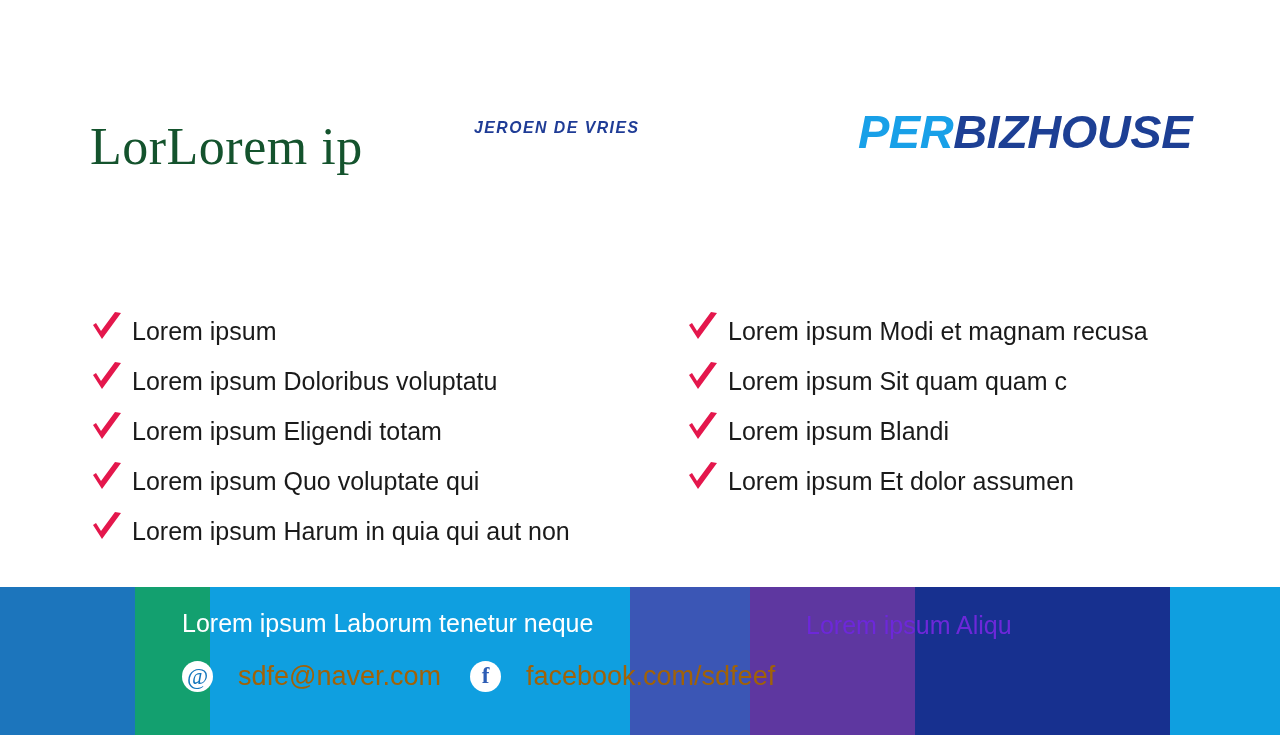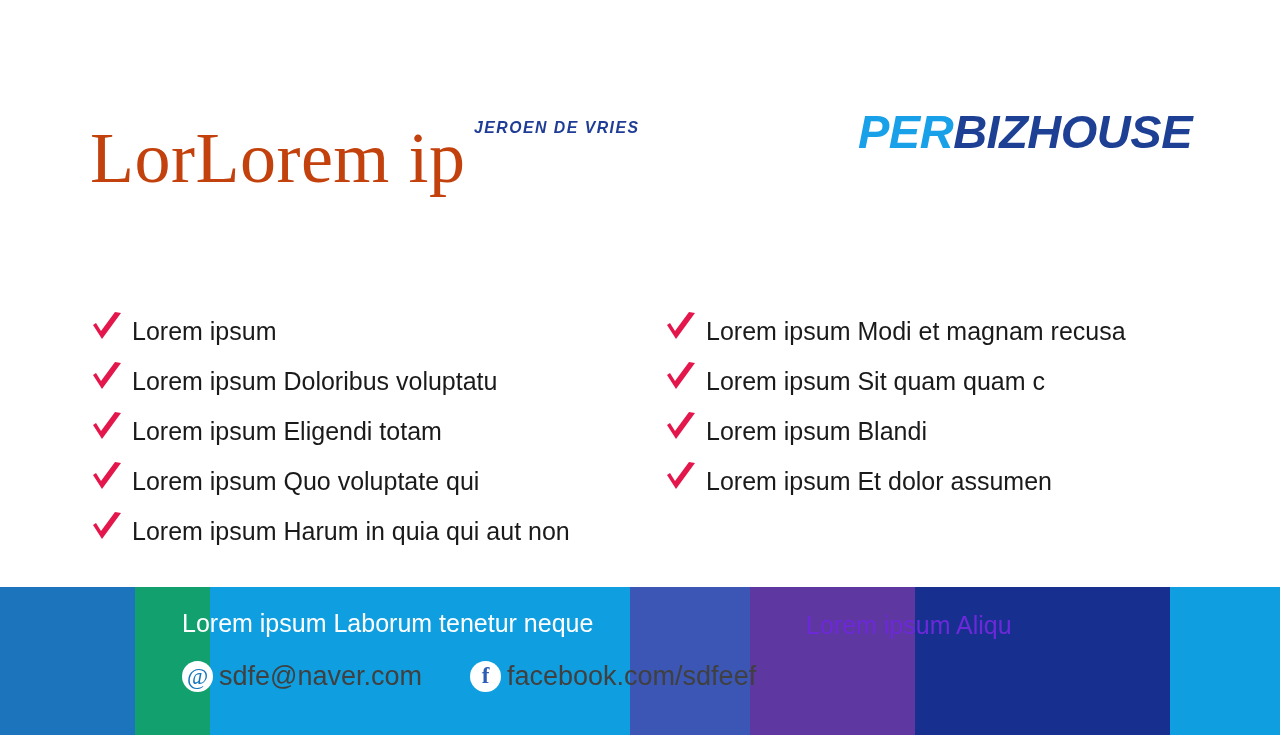--- a/index.html
+++ b/index.html
@@ -24,22 +24,22 @@
     background: #ffffff;
     overflow: hidden;
   }
 
   
   .title {
     position: absolute;
     left: 90px;
     top: 117px;
     font-family: "Liberation Serif", serif;
-    font-size: 72px;
-    color: #c2410c;
+    font-size: 52px;
+    color: #14532d;
     letter-spacing: 0.5px;
     white-space: nowrap;
   }
 
   .author {
     position: absolute;
     left: 474px;
     top: 118px;
     font-family: "Liberation Sans", sans-serif;
     font-size: 17px;
@@ -65,21 +65,21 @@
   }
   .brand .b1 { color: #18a0e8; }
   .brand .b2 { color: #1d3f94; }
 
   
   .col {
     position: absolute;
     top: 296px;
   }
   .col-left  { left: 90px;  width: 560px; }
-  .col-right { left: 664px; width: 560px; }
+  .col-right { left: 686px; width: 560px; }
 
   .bullet {
     position: relative;
     height: 50px;
     display: flex;
     align-items: flex-end;
   }
   .check {
     width: 34px;
     height: 34px;
@@ -144,22 +144,22 @@
   .footer-contact2 {
     position: absolute;
     top: 74px;
     left: 470px;
     display: flex;
     align-items: center;
     white-space: nowrap;
   }
   .contact-text {
     font-size: 27px;
-    color: #404040;
-    margin-left: 6px;
+    color: #a16207;
+    margin-left: 25px;
   }
   .circ-icon {
     width: 31px;
     height: 31px;
     border-radius: 50%;
     background: #ffffff;
     display: flex;
     align-items: center;
     justify-content: center;
     flex: 0 0 31px;

